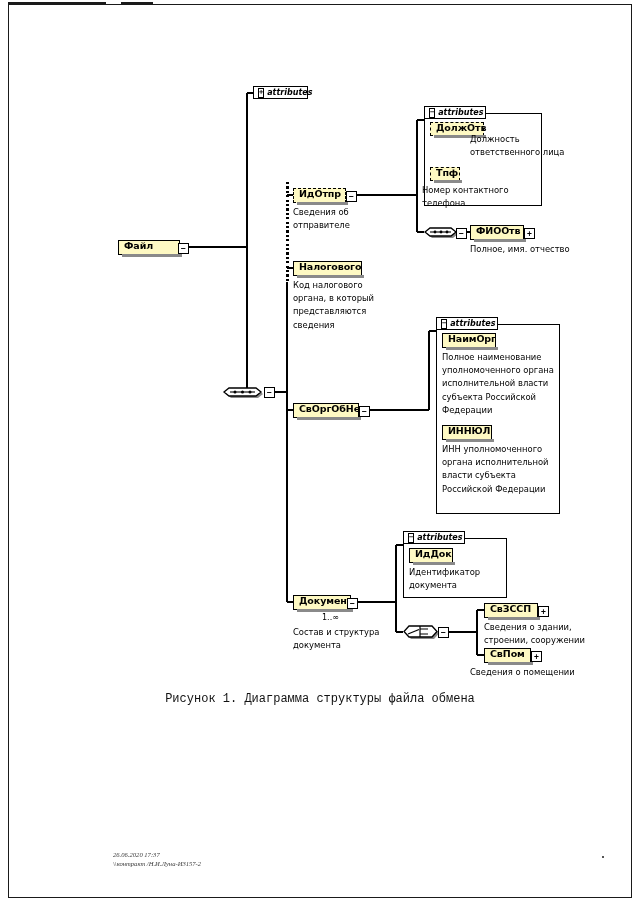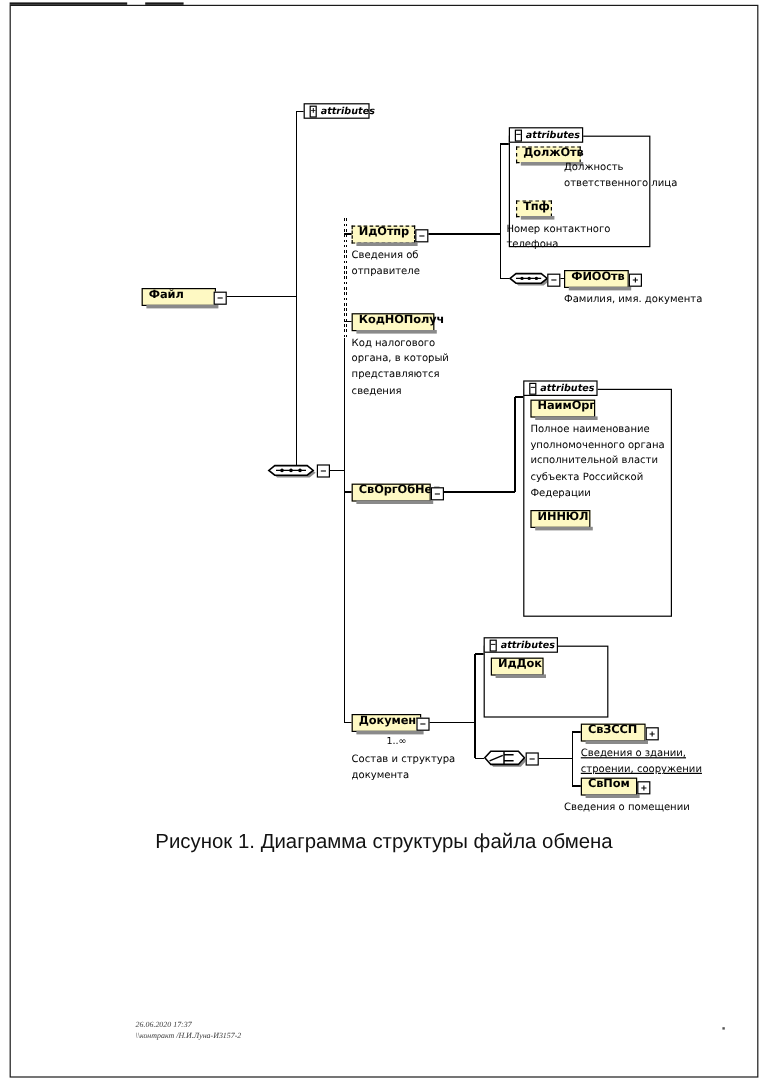--- a/index.html
+++ b/index.html
@@ -32,21 +32,21 @@
   
   .attrbox{position:absolute;box-sizing:border-box;border:1.2px solid #000;background:#fff;}
   .attrtab{position:absolute;box-sizing:border-box;border:1.2px solid #000;background:#fff;
            height:13px;display:flex;align-items:center;gap:3px;padding:0 4px;
            font-style:italic;font-size:8px;font-weight:bold;}
   .attrtab .pmg{width:8px;height:8px;border:1.1px solid #000;display:flex;align-items:center;
                 justify-content:center;font-size:7px;line-height:1;font-style:normal;
                 font-family:"DejaVu Sans Mono",monospace;}
 
   .mult{position:absolute;font-size:8px;font-weight:normal;}
-  .cap{position:absolute;font-family:Liberation Sans, sans-serif;font-size:17px;color:#111;}
+  .cap{position:absolute;font-family:Liberation Mono, monospace;font-size:12px;color:#111;}
   .foot{position:absolute;font-family:"Liberation Serif",serif;font-style:italic;
         font-size:6.6px;line-height:8.6px;color:#3a3a3a;}
 
   svg.lines{position:absolute;left:0;top:0;width:640px;height:905px;}
   .dot{position:absolute;width:2px;height:2px;background:#555;}
 </style>
 </head>
 <body>
 
 <div id="page"></div>
@@ -153,24 +153,24 @@
     <circle cx="11" cy="10" r="1.4" fill="#000"></circle>
       <circle cx="17" cy="10" r="1.4" fill="#000"></circle>
       <circle cx="23" cy="10" r="1.4" fill="#000"></circle>
   </svg>
   <div class="pm" style="left:456px;top:228px;">−</div>
   <div class="node solid" style="left:470px;top:225px;width:54px;height:15px;">
     <span>ФИООтв</span>
     <span class="shadow"></span>
   </div>
   <div class="pm" style="left:524px;top:228px;">+</div>
-  <div class="ann" style="left:470px;top:243px;width:130px;">Фамилия, имя. документа</div>
+  <div class="ann" style="left:470px;top:243px;width:130px;">Полное, имя. отчество</div>
 
   <div class="node solid" style="left:293px;top:261px;width:69px;height:15px;">
-    <span>КодНОПолуч</span>
+    <span>Налогового</span>
     <span class="shadow"></span>
   </div>
   <div class="ann" style="left:293px;top:279px;width:100px;">Код налогового органа, в который представляются сведения</div>
 
   <div class="node solid" style="left:293px;top:403px;width:66px;height:15px;">
     <span>СвОргОбНед</span>
     <span class="shadow"></span>
   </div>
   <div class="pm" style="left:359px;top:406px;">−</div>
 
@@ -181,54 +181,56 @@
   </div>
   <div class="node solid" style="left:442px;top:333px;width:54px;height:15px;">
     <span>НаимОрг</span>
     <span class="shadow"></span>
   </div>
   <div class="ann" style="left:442px;top:351px;width:116px;">Полное наименование уполномоченного органа исполнительной власти субъекта Российской Федерации</div>
   <div class="node solid" style="left:442px;top:425px;width:50px;height:15px;">
     <span>ИННЮЛ</span>
     <span class="shadow"></span>
   </div>
+  <div class="ann" style="left:442px;top:443px;width:114px;">ИНН уполномоченного органа исполнительной власти субъекта Российской Федерации</div>
 
   <div class="node solid" style="left:293px;top:595px;width:58px;height:15px;">
     <span>Документ</span>
     <span class="shadow"></span>
   </div>
   <div class="pm" style="left:347px;top:598px;">−</div>
   <div class="mult" style="left:322px;top:613px;">1..∞</div>
   <div class="ann" style="left:293px;top:626px;width:92px;">Состав и структура документа</div>
 
   <div class="attrbox" style="left:403px;top:538px;width:104px;height:60px;"></div>
   <div class="attrtab" style="left:403px;top:531px;width:62px;">
     <span class="pmg">−</span>
     <span>attributes</span>
   </div>
   <div class="node solid" style="left:409px;top:548px;width:44px;height:15px;">
     <span>ИдДок</span>
     <span class="shadow"></span>
   </div>
+  <div class="ann" style="left:409px;top:566px;width:96px;">Идентификатор документа</div>
 
   <svg style="position:absolute;left:402px;top:620px;width:44px;height:26px;" viewBox="0 0 44 26">
     <path d="M9 19 L32 19 L37 13.5 L32 8 L9 8 L4 13.5 Z" fill="#8a8a8a" stroke="none"></path>
     <path d="M7 17 L30 17 L35 11.5 L30 6 L7 6 L2 11.5 Z" fill="#fff" stroke="#000" stroke-width="1.3"></path>
     <path d="M6 14 L17 9.5" stroke="#000" stroke-width="1.2"></path>
     <path d="M18 6 L18 17" stroke="#000" stroke-width="1.2"></path>
     <path d="M18 9 L26 9 M18 14 L26 14" stroke="#000" stroke-width="1.2"></path>
   </svg>
   <div class="pm" style="left:438px;top:627px;">−</div>
 
   <div class="node solid" style="left:484px;top:603px;width:54px;height:15px;">
     <span>СвЗССП</span>
     <span class="shadow"></span>
   </div>
   <div class="pm" style="left:538px;top:606px;">+</div>
-  <div class="ann" style="left:484px;top:621px;width:104px;text-decoration:underline;">Сведения о здании, строении, сооружении</div>
+  <div class="ann" style="left:484px;top:621px;width:104px;">Сведения о здании, строении, сооружении</div>
 
   <div class="node solid" style="left:484px;top:648px;width:47px;height:15px;">
     <span>СвПом</span>
     <span class="shadow"></span>
   </div>
   <div class="pm" style="left:531px;top:651px;">+</div>
   <div class="ann" style="left:470px;top:666px;width:130px;">Сведения о помещении</div>
 
   <div class="cap" style="left:0;top:692px;width:640px;text-align:center;">Рисунок 1. Диаграмма структуры файла обмена</div>
 

